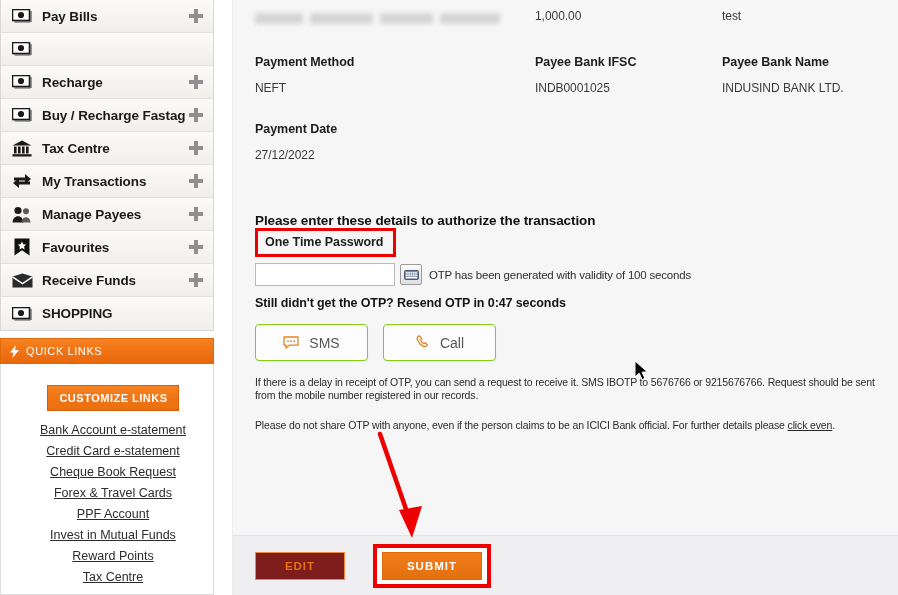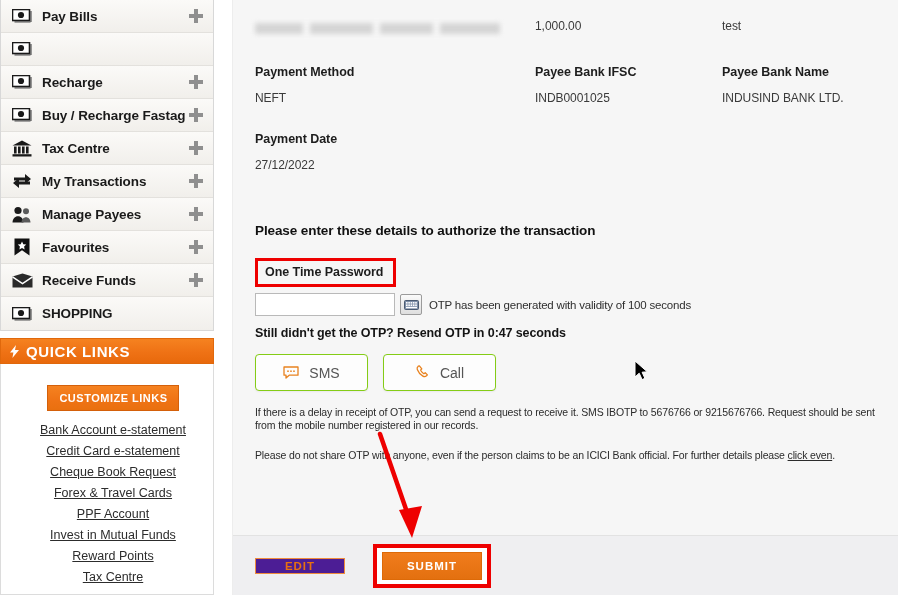--- a/index.html
+++ b/index.html
@@ -48,21 +48,21 @@
   }
   .nav-plus::before { left: 0; top: 5px; width: 14px; height: 4px; }
   .nav-plus::after { top: 0; left: 5px; height: 14px; width: 4px; }
 
   
   #ql-wrap { margin-top: 7px; }
   #ql-header {
     height: 26px; display: flex; align-items: center;
     padding-left: 9px;
     background: linear-gradient(to bottom, #f58220 0%, #ef7215 55%, #e8690c 100%);
-    color: #ffffff; font-size: 15px; font-weight: bold; letter-spacing: 0.6px;
+    color: #ffffff; font-size: 11px; font-weight: normal; letter-spacing: 0.6px;
     border: 1px solid #e0680c;
   }
   #ql-bolt { margin-right: 7px; display: flex; }
   #ql-body {
     border: 1px solid #dcdcdc; border-top: none; background: #ffffff;
     padding: 21px 0 6px 12px;
     text-align: center;
   }
   #customize-btn {
     display: inline-block;
@@ -161,21 +161,21 @@
   }
   .fineprint a { color: #2b2b2b; text-decoration: underline; }
 
   
   #footer {
     position: absolute; left: 0; bottom: 0; width: 666px; height: 60px;
     background: #efeff1; border-top: 1px solid #e2e2e2;
   }
   #footer-inner { display: flex; align-items: center; height: 100%; padding-left: 22px; gap: 28px; }
   #edit-btn {
-    width: 90px; height: 16px; border: 1px solid #ef8b3c; background: #4c1d95;
+    width: 90px; height: 28px; border: 1px solid #ef8b3c; background: #7f1d1d;
     color: #e8700f; font-size: 11.5px; font-weight: bold; letter-spacing: 1px;
     display: flex; align-items: center; justify-content: center; cursor: pointer;
   }
   #submit-wrap {
     border: 4px solid #ee0000; background: #ffffff; padding: 4px 5px;
   }
   #submit-btn {
     width: 100px; height: 28px; border: 1px solid #dd6a08;
     background: linear-gradient(to bottom,#f07c1c 0%, #e3700f 100%);
     color: #ffffff; font-size: 11.5px; font-weight: bold; letter-spacing: 1px;
@@ -333,21 +333,21 @@
             <a class="ql-link" href="#">Tax Centre</a>
           </div>
       </div>
       <div id="ql-tail"></div>
     </div>
   </div>
 
   <div id="main">
     <div id="main-body">
 
-      <div class="row3" style="padding-top:19px;">
+      <div class="row3" style="padding-top:9px;">
         <div class="col-a">
           <span class="redacted"></span>
         </div>
         <div class="col-b fld-value">1,000.00</div>
         <div class="col-c fld-value">test</div>
       </div>
 
       <div class="row3" style="margin-top:28px;">
         <div class="col-a fld-label">Payment Method</div>
         <div class="col-b fld-label">Payee Bank IFSC</div>
@@ -361,21 +361,21 @@
 
       <div class="row3" style="margin-top:27px;">
         <div class="col-a fld-label">Payment Date</div>
       </div>
       <div class="row3" style="margin-top:12px;">
         <div class="col-a fld-value">27/12/2022</div>
       </div>
 
       <div class="sec-heading" style="margin-top:51px;">Please enter these details to authorize the transaction</div>
 
-      <div style="margin-top:20px;text-decoration:underline;">
+      <div style="text-decoration:underline;">
         <div id="otp-label-box">
           <div class="fld-label">One Time Password</div>
         </div>
       </div>
 
       <div id="otp-input-row">
         <input id="otp-input" type="text" placeholder="" style="">
         <div id="vkbd-btn">
           <svg width="15" height="10" viewBox="0 0 15 10">
             <rect x="0.5" y="0.5" width="14" height="9" rx="1" fill="#7e8fa8" stroke="#4a5a70"></rect>

